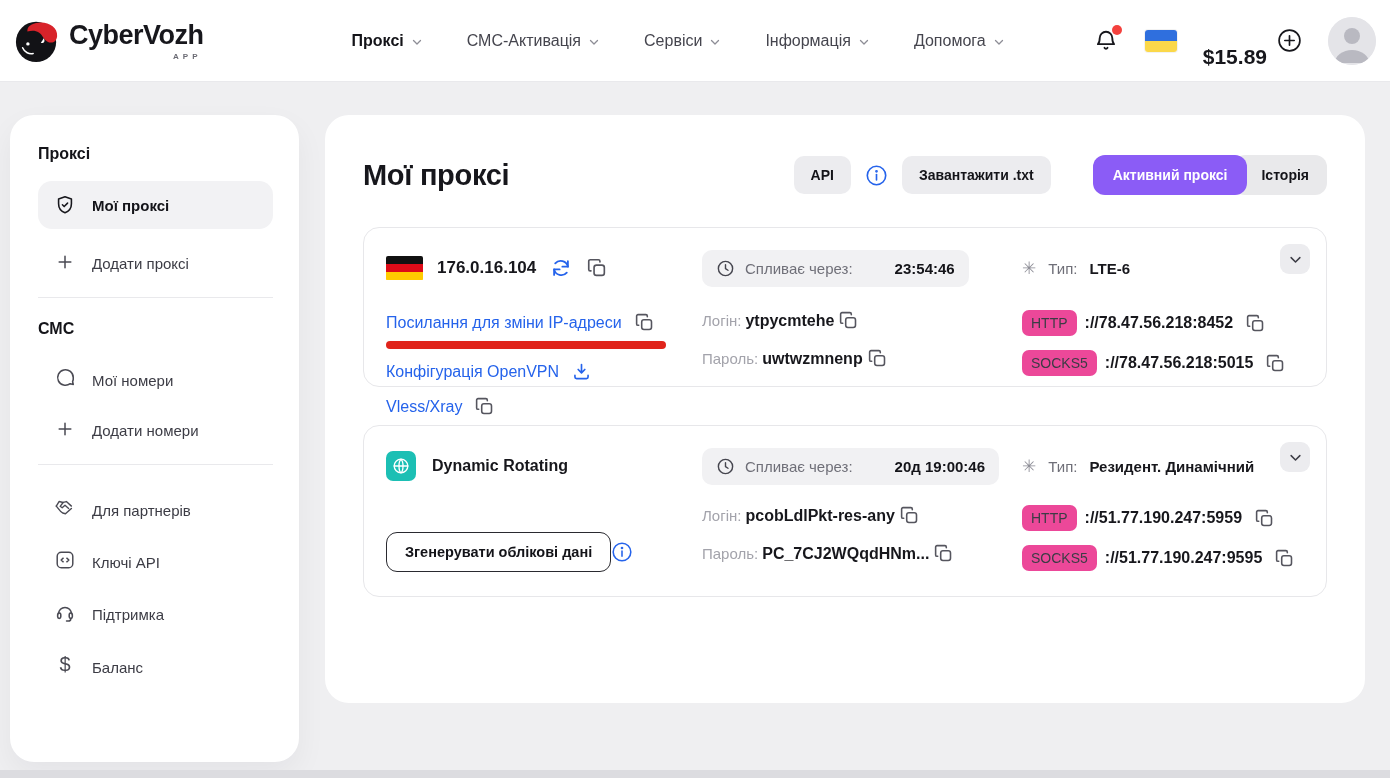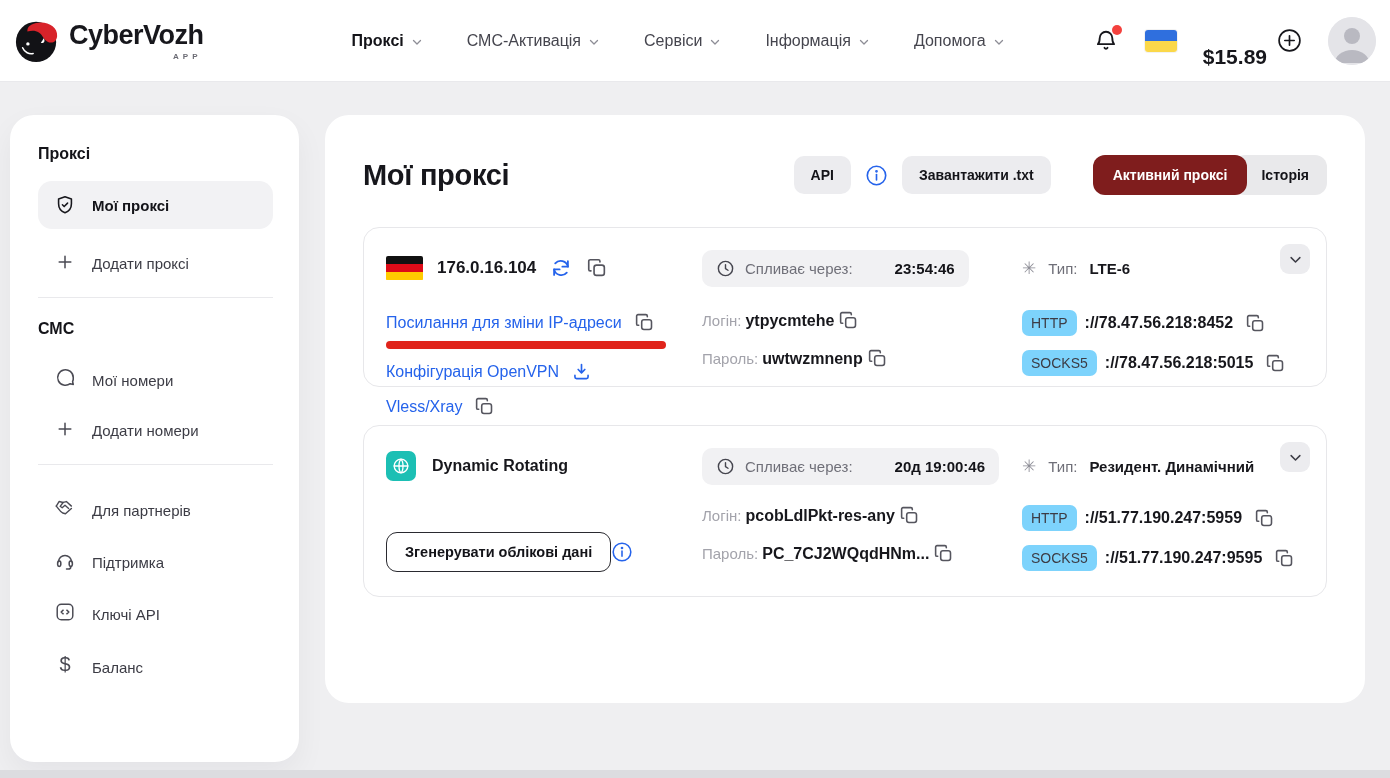--- a/index.html
+++ b/index.html
@@ -69,21 +69,21 @@
   .main-actions { margin-left:auto; display:flex; align-items:center; gap:14px; }
   .pill-btn {
     background:#ececef; border:none; border-radius:10px; padding:11px 17px;
     font-size:14px; font-weight:700; color:#141419; cursor:pointer;
     font-family:"Liberation Sans", sans-serif;
   }
   .info-btn { color:#2563eb; cursor:pointer; background:none; border:none; padding:0; }
   .toggle-seg { padding:12px 20px; font-size:14px; font-weight:700; cursor:pointer; }
   .toggle-wrap { display:flex; position:relative; margin-left:28px;}
   .toggle-wrap .seg-history { background:#e9e9eb; color:#141419; border-radius:12px; padding:12px 18px 12px 28px; margin-left:-14px; }
-  .toggle-wrap .seg-active { background:#7f1d1d; color:#fff; border-radius:12px; padding:12px 20px; position:relative; z-index:2; }
+  .toggle-wrap .seg-active { background:#8b5cf6; color:#fff; border-radius:12px; padding:12px 20px; position:relative; z-index:2; }
 
   
   .card {
     position:relative; border:1px solid #e7e7ea; border-radius:16px;
     background:#fff; padding:22px 24px 24px 22px;
     display:grid; grid-template-columns:316px 320px 1fr;
   }
   .card1 { margin-top:32px; height:160px; }
   .card2 { margin-top:38px; height:172px; }
   .chev-btn {
@@ -112,21 +112,21 @@
   .cred-col { display:flex; flex-direction:column; gap:17px; margin-top:23px; }
   .cred-row { display:flex; align-items:center; gap:4px; }
   .cred-label { font-size:15px; color:#a3a3ab; }
   .cred-value { font-size:16px; font-weight:700; }
   .type-row { display:flex; align-items:center; gap:12px; height:37px; }
   .asterisk { color:#8d8d96; font-size:17px; }
   .type-label { font-size:15px; color:#6f6f78; }
   .type-value { font-size:15px; font-weight:700; }
   .proto-col { display:flex; flex-direction:column; gap:14px; margin-top:23px; }
   .proto-row { display:flex; align-items:center; gap:8px; }
-  .proto-tag { background:#7dd3fc; border-radius:7px; padding:5px 9px; font-size:14px; color:#3c3c45; }
+  .proto-tag { background:#ec4899; border-radius:7px; padding:5px 9px; font-size:14px; color:#3c3c45; }
   .proto-value { font-size:16px; font-weight:700; margin-right:4px; }
   .rot-row { display:flex; align-items:center; gap:16px; height:36px; }
   .globe-chip { width:30px; height:30px; border-radius:7px; background:#1cbfb4; display:flex; align-items:center; justify-content:center; }
   .rot-name { font-size:16px; font-weight:700; }
   .gen-row { margin-top:auto; display:flex; align-items:center; }
   .gen-btn {
     background:#fff; border:1.5px solid #2a2a30; border-radius:11px;
     padding:11px 18px; font-size:14.5px; font-weight:700; color:#141419; cursor:pointer;
     font-family:"Liberation Sans", sans-serif;
   }
@@ -280,38 +280,38 @@
         <path d="M2.5 10.5l3-5 4.5 1 3.5-1 5.5 5"></path>
         <path d="M2.5 10.5l4.5 5.5 2.5 2 3 .8 6.5-5.8"></path>
         <path d="M10 6.5l-3.3 4.2 2.2 1.6 3.1-2.8 4 3.5"></path>
       </svg>
     </span>
     <span>Для партнерів</span>
   </div>
 
   <div class="side-item">
     <span class="ic">
+      <svg width="22" height="22" viewBox="0 0 24 24" fill="none" stroke="currentColor" stroke-width="1.6" stroke-linecap="round" stroke-linejoin="round">
+        <rect x="3.5" y="3.5" width="17" height="17" rx="4.5"></rect>
+        <path d="M10 10l-2.2 2 2.2 2M14 10l2.2 2-2.2 2"></path>
+      </svg>
+    </span>
+    <span>Ключі API</span>
+  </div>
+
+  <div class="side-item">
+    <span class="ic">
       <svg width="22" height="22" viewBox="0 0 24 24" fill="none" stroke="currentColor" stroke-width="1.7" stroke-linecap="round" stroke-linejoin="round">
         <path d="M5 14a7 7 0 0 1 14 0"></path>
         <rect x="4" y="13" width="3.4" height="6" rx="1.7"></rect>
         <rect x="16.6" y="13" width="3.4" height="6" rx="1.7"></rect>
         <path d="M18.3 19v.3a2.6 2.6 0 0 1-2.6 2.6h-2"></path>
       </svg>
     </span>
     <span>Підтримка</span>
-  </div>
-
-  <div class="side-item">
-    <span class="ic">
-      <svg width="22" height="22" viewBox="0 0 24 24" fill="none" stroke="currentColor" stroke-width="1.6" stroke-linecap="round" stroke-linejoin="round">
-        <rect x="3.5" y="3.5" width="17" height="17" rx="4.5"></rect>
-        <path d="M10 10l-2.2 2 2.2 2M14 10l2.2 2-2.2 2"></path>
-      </svg>
-    </span>
-    <span>Ключі API</span>
   </div>
 
   <div class="side-item">
     <span class="ic dollar-glyph">$</span>
     <span>Баланс</span>
   </div>
 </aside>
 
 <main class="main">
   <div class="main-header">

